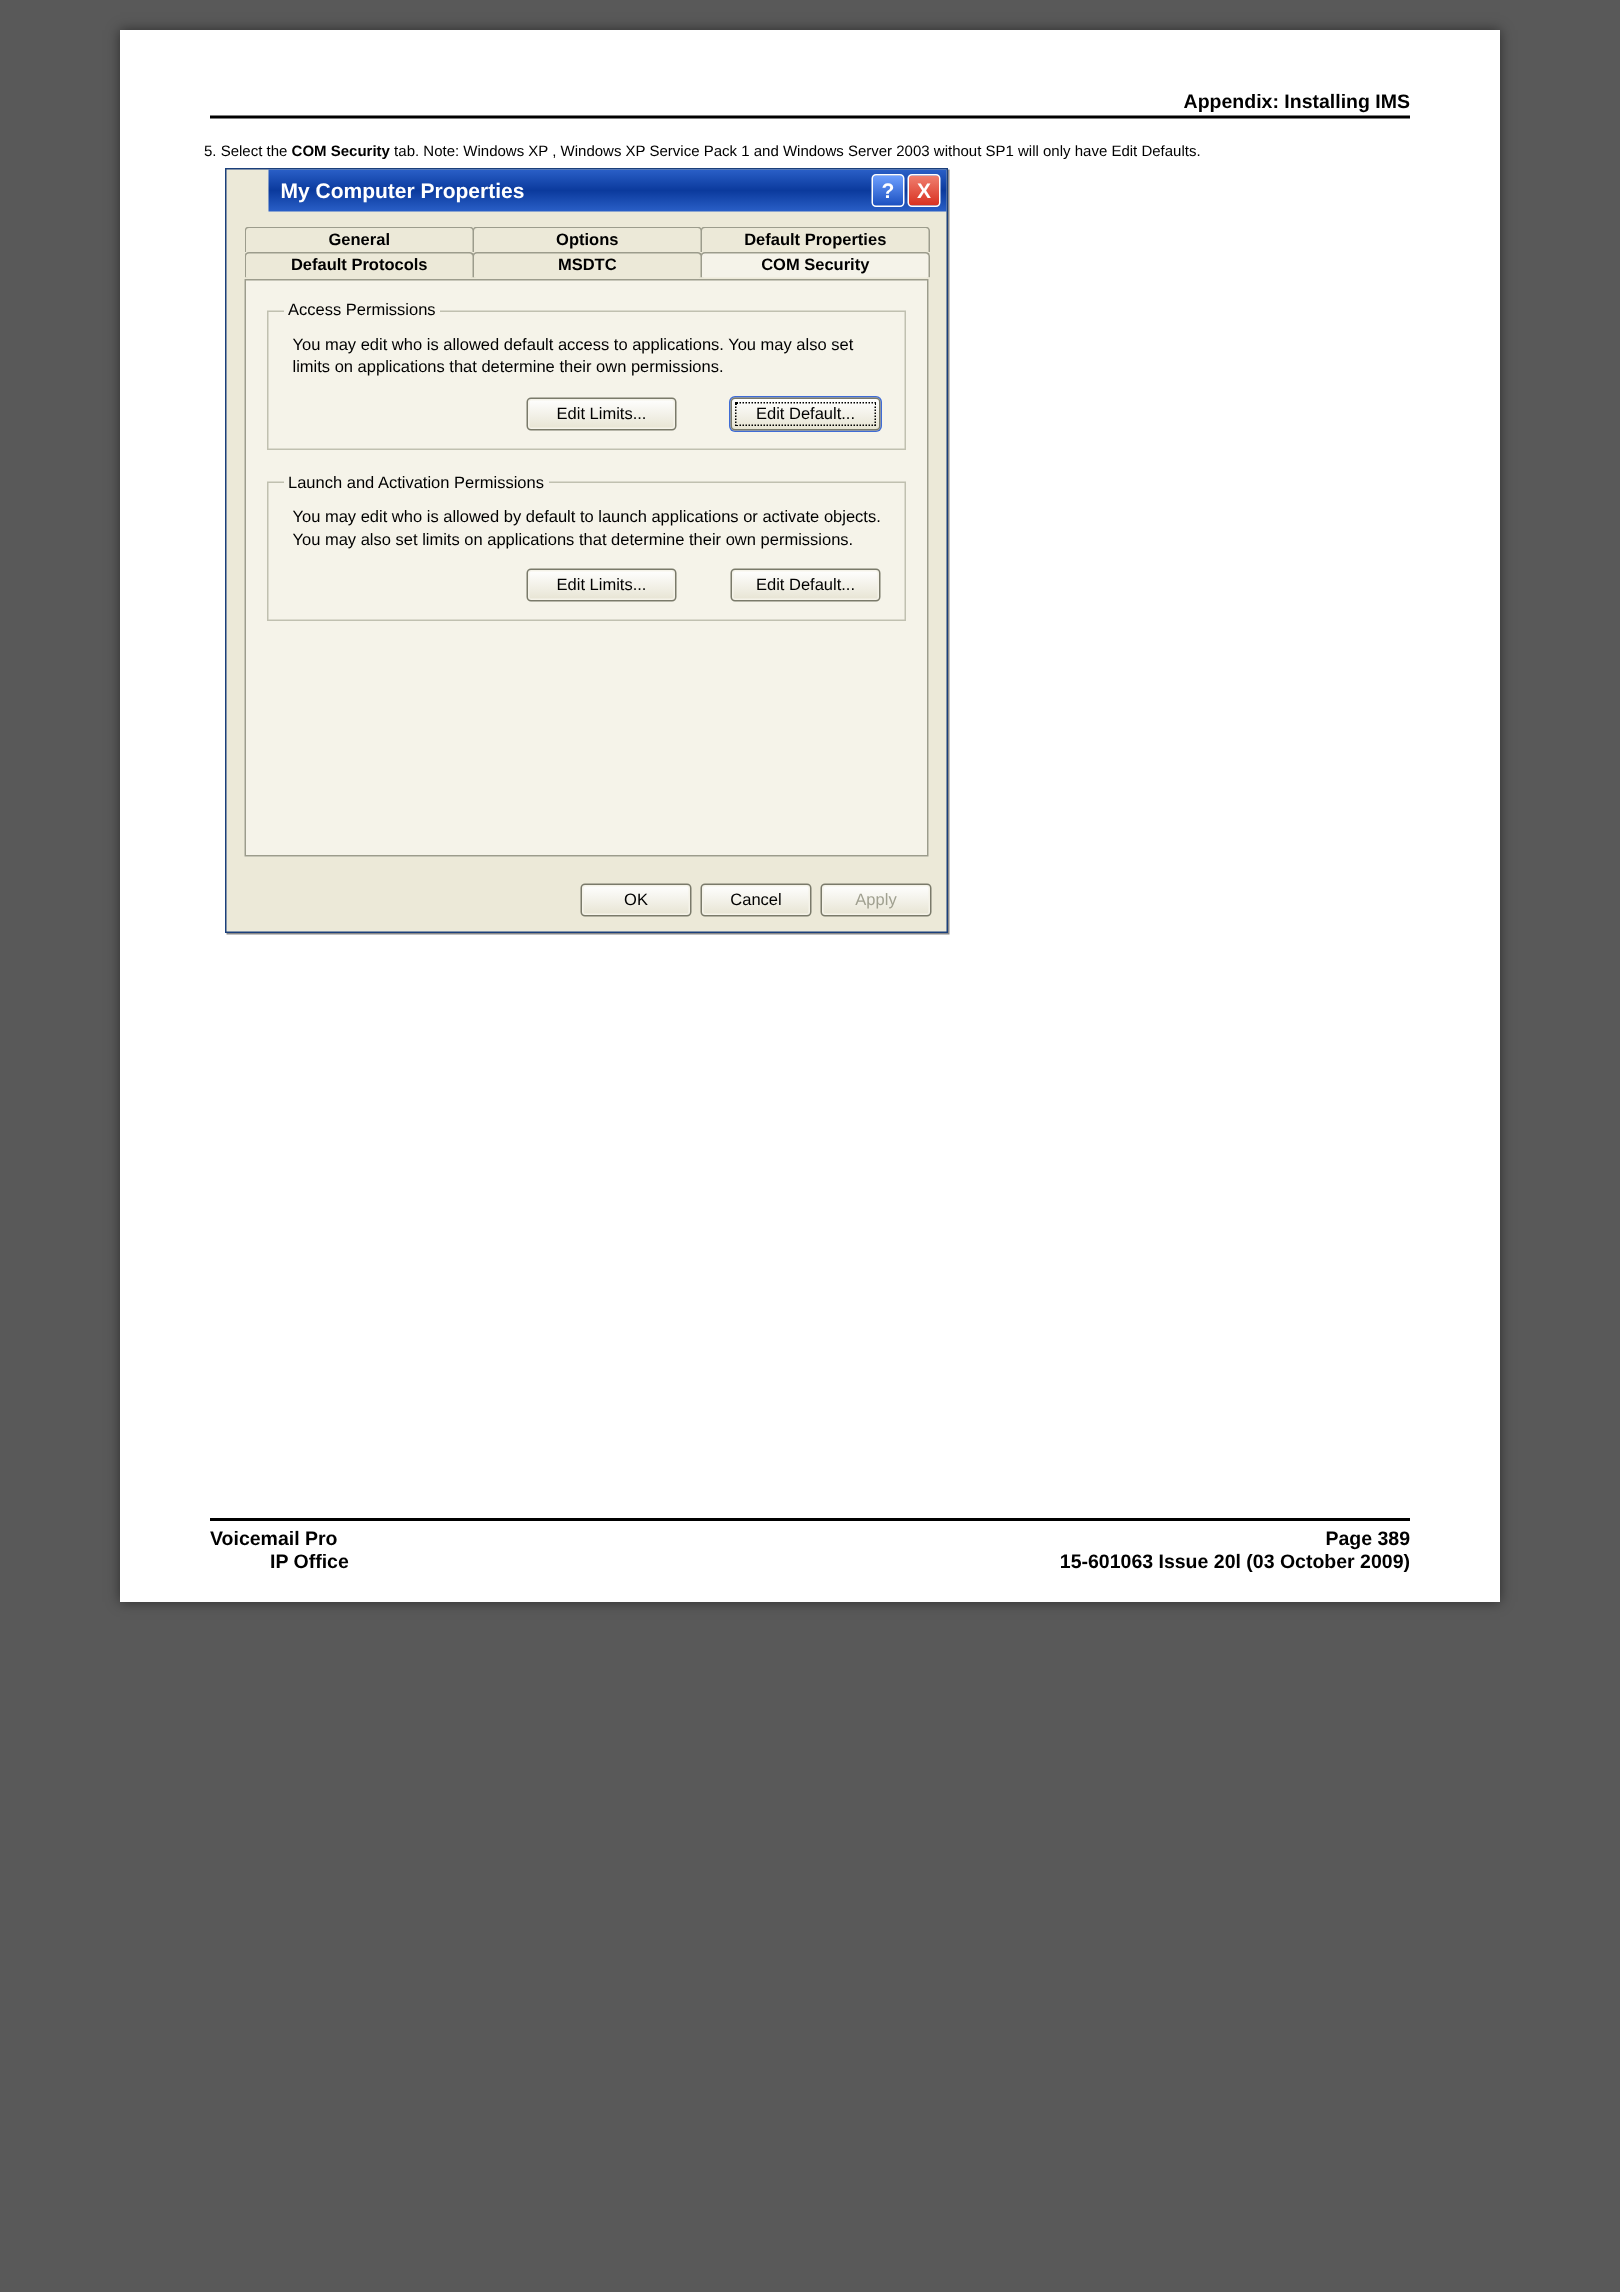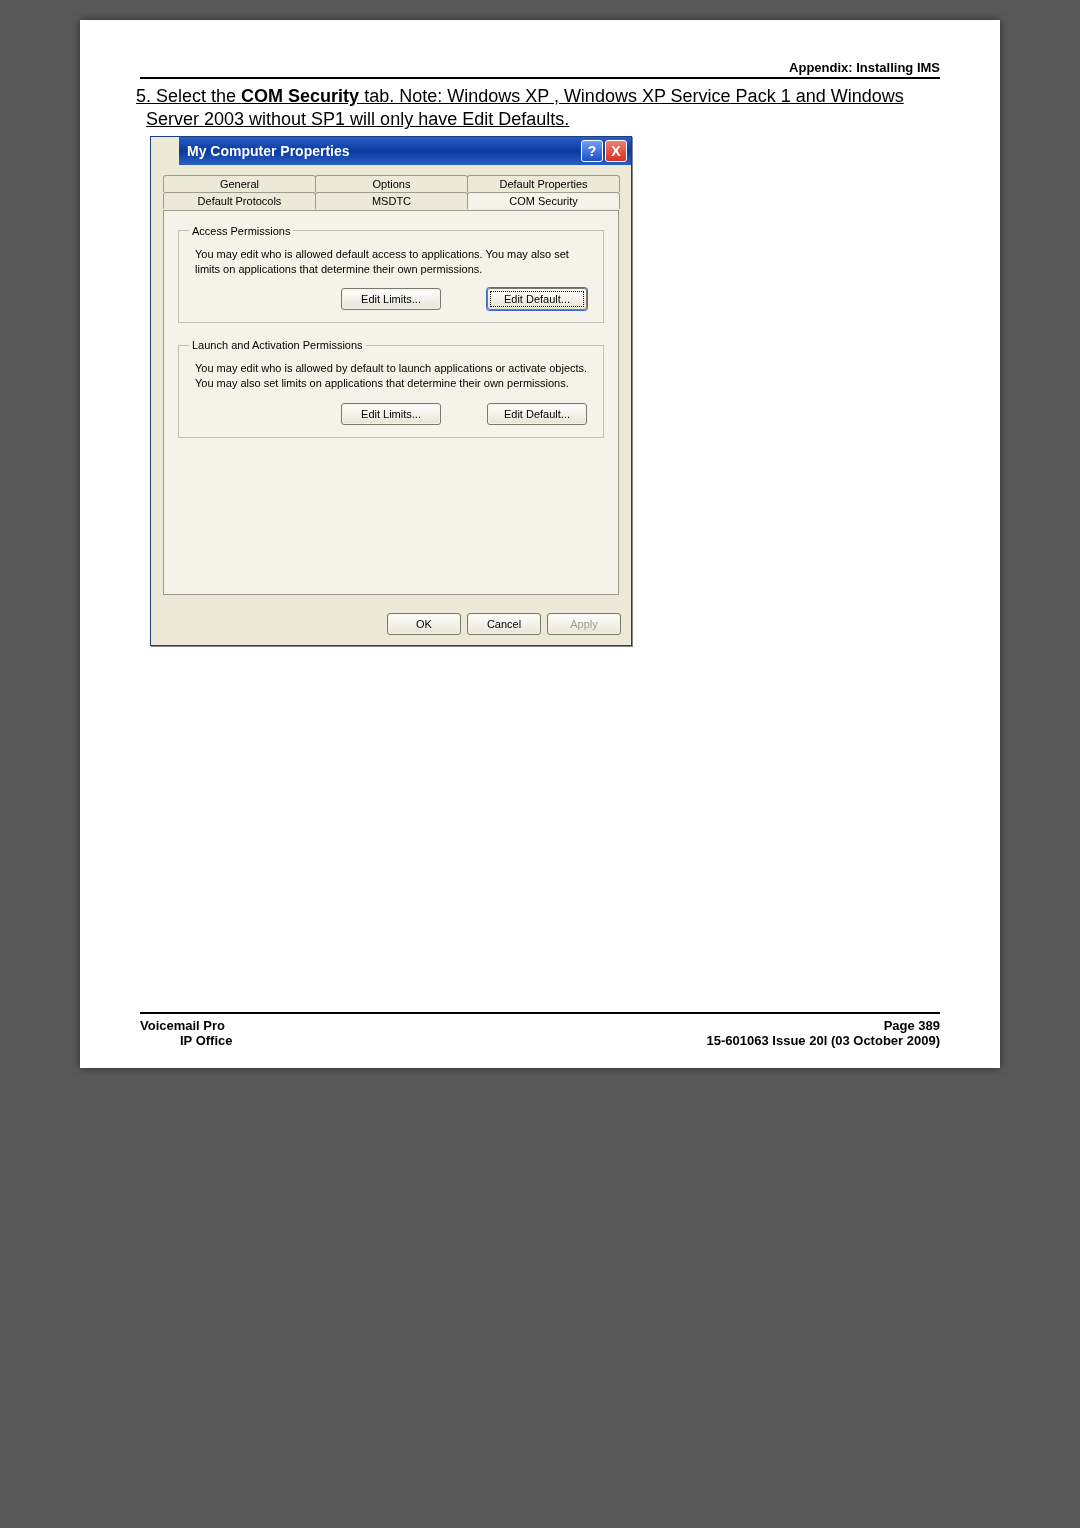--- a/index.html
+++ b/index.html
@@ -19,26 +19,25 @@
     box-sizing: border-box;
   }
   .header-line {
     border-bottom: 2px solid #000;
     padding-bottom: 2px;
     text-align: right;
     font-weight: bold;
     font-size: 13px;
   }
   .instruction {
-    font-size: 18px;
-    margin-top: 6px;
+    font-size: 10px;
+    margin-top: 16px;
     line-height: 1.3;
     padding-left: 6px;
     text-indent: -10px;
-    text-decoration: underline;
   }
   .instruction .num { display:inline; }
   .dialog-wrap {
     margin-top: 4px;
     margin-left: 10px;
   }
   .dialog {
     width: 480px;
     border: 1px solid #1b3f7a;
     background: #ece9d8;
@@ -90,20 +89,21 @@
   }
   .tab {
     border: 1px solid #9c9c8c;
     border-bottom: none;
     border-radius: 3px 3px 0 0;
     padding: 2px 0;
     text-align: center;
     background: #ece9d8;
     font-size: 11px;
     margin-right: -1px;
+    font-weight: bold;
   }
   .tabrow.top .tab { width: 33.5%; }
   .tabrow.bottom .tab { width: 33.5%; }
   .tab.active {
     background: #f5f3e9;
     position: relative;
     z-index: 2;
   }
   .tab-panel {
     border: 1px solid #9c9c8c;
@@ -121,21 +121,21 @@
     padding: 0 3px;
   }
   .group-text {
     font-size: 11px;
     line-height: 1.35;
     margin: 2px 0 12px 6px;
   }
   .btnrow {
     display: flex;
     justify-content: flex-end;
-    gap: 46px;
+    gap: 36px;
     padding-right: 6px;
   }
   .winbtn, .winbtn-focus {
     width: 100px;
     height: 22px;
     border: 1px solid #7a7a6a;
     background: linear-gradient(to bottom, #ffffff, #e7e4d3);
     font-family: Tahoma, sans-serif;
     font-size: 11px;
     border-radius: 3px;

